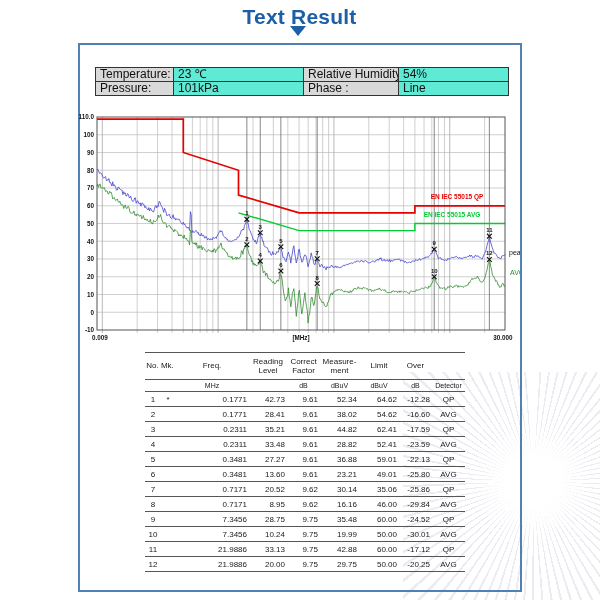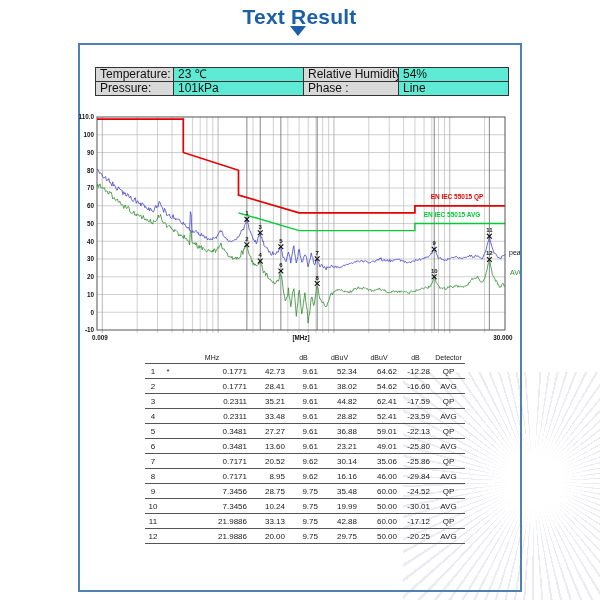--- a/index.html
+++ b/index.html
@@ -201,20 +201,33 @@
       <col style="width:14px">
       <col style="width:74px">
       <col style="width:38px">
     <col style="width:33px">
       <col style="width:39px">
       <col style="width:40px">
       <col style="width:33px">
       <col style="width:33px">
   </colgroup>
   <thead>
+    <tr class="hdr">
+      <th colspan="2">No.  Mk.</th>
+      <th>Freq.</th>
+      <th>Reading
+Level</th>
+      <th>Correct
+Factor</th>
+      <th>Measure-
+ment</th>
+      <th>Limit</th>
+      <th>Over</th>
+      <th></th>
+    </tr>
     <tr class="units">
       <td colspan="2"></td>
       <td>MHz</td>
       <td></td>
       <td>dB</td>
       <td>dBuV</td>
       <td>dBuV</td>
       <td>dB</td>
       <td>Detector</td>
     </tr>

